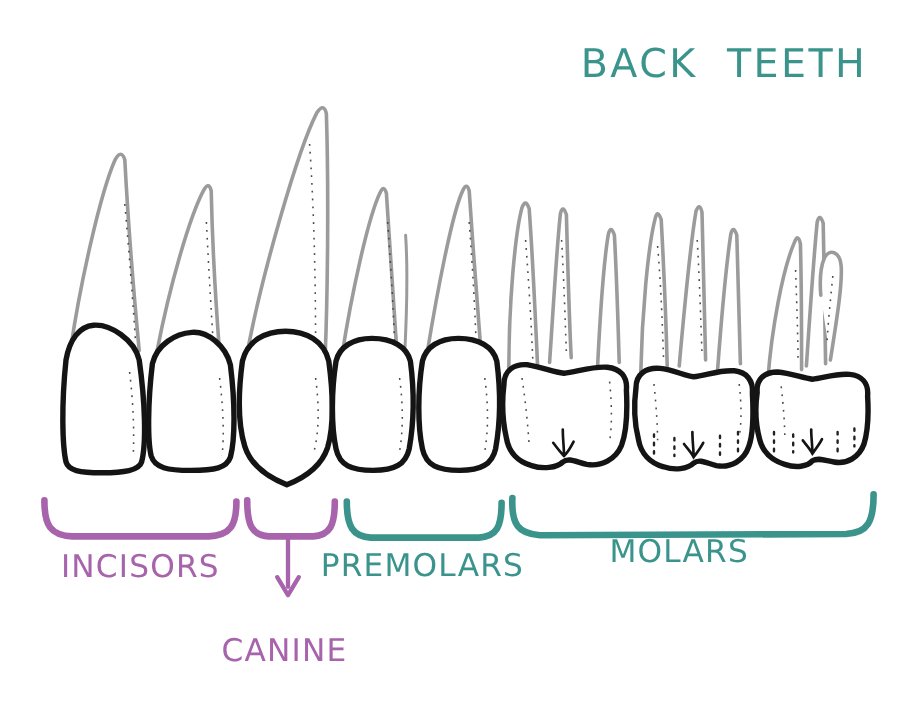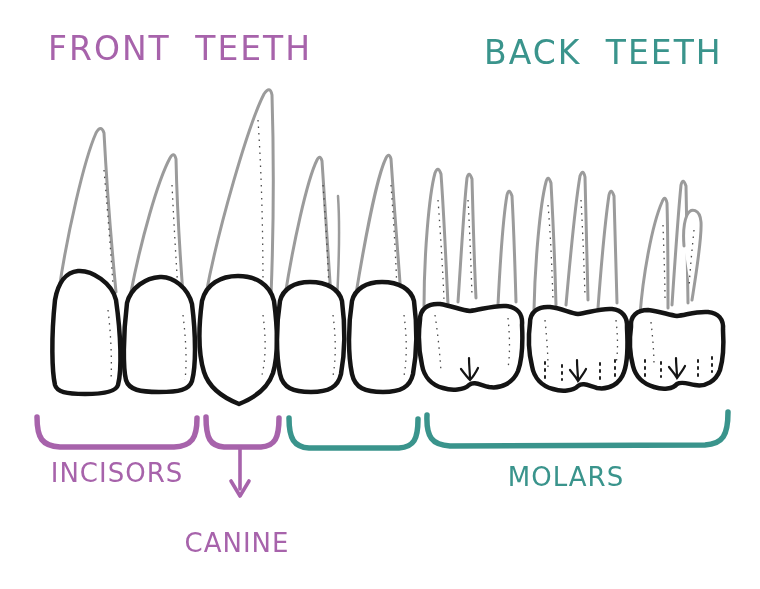--- a/index.html
+++ b/index.html
@@ -116,24 +116,24 @@
     <g>
       <path class="bracket-front" d="M 37,417 C 37,438 42,446 60,447 L 174,447 C 192,446 197,438 197,418"></path>
       <path class="bracket-front" d="M 206,417 C 206,438 210,446 224,447 L 261,447 C 275,446 279,438 279,418"></path>
       <path class="arrow" d="M 240,447 L 240,489"></path>
       <path class="arrow" d="M 231,481 L 240,496 L 249,481"></path>
       <path class="bracket-back" d="M 289,418 C 289,439 294,447 309,448 L 399,448 C 414,447 418,439 418,419"></path>
       <path class="bracket-back" d="M 427,415 C 426,437 432,445 450,446 L 705,445 C 723,444 728,435 728,412"></path>
     </g>
   </svg>
 
-  <div class="label title front" style="left:48px; top:32px;">FRONT TEETH</div>
 
   <div class="label title back" style="left:484px; top:36px;text-align:right;">BACK TEETH</div>
 
   <div class="label group-label front" style="left:-33px; top:460px;">INCISORS</div>
 
   <div class="label group-label front" style="left:87px; top:530px;">CANINE</div>
 
+  <div class="label group-label back" style="left:202px; top:459px;">PREMOLARS</div>
 
-  <div class="label group-label back" style="left:416px; top:464px;">MOLARS</div>
+  <div class="label group-label back" style="left:416px; top:447px;">MOLARS</div>
 
 </div>
 
 </body></html>

